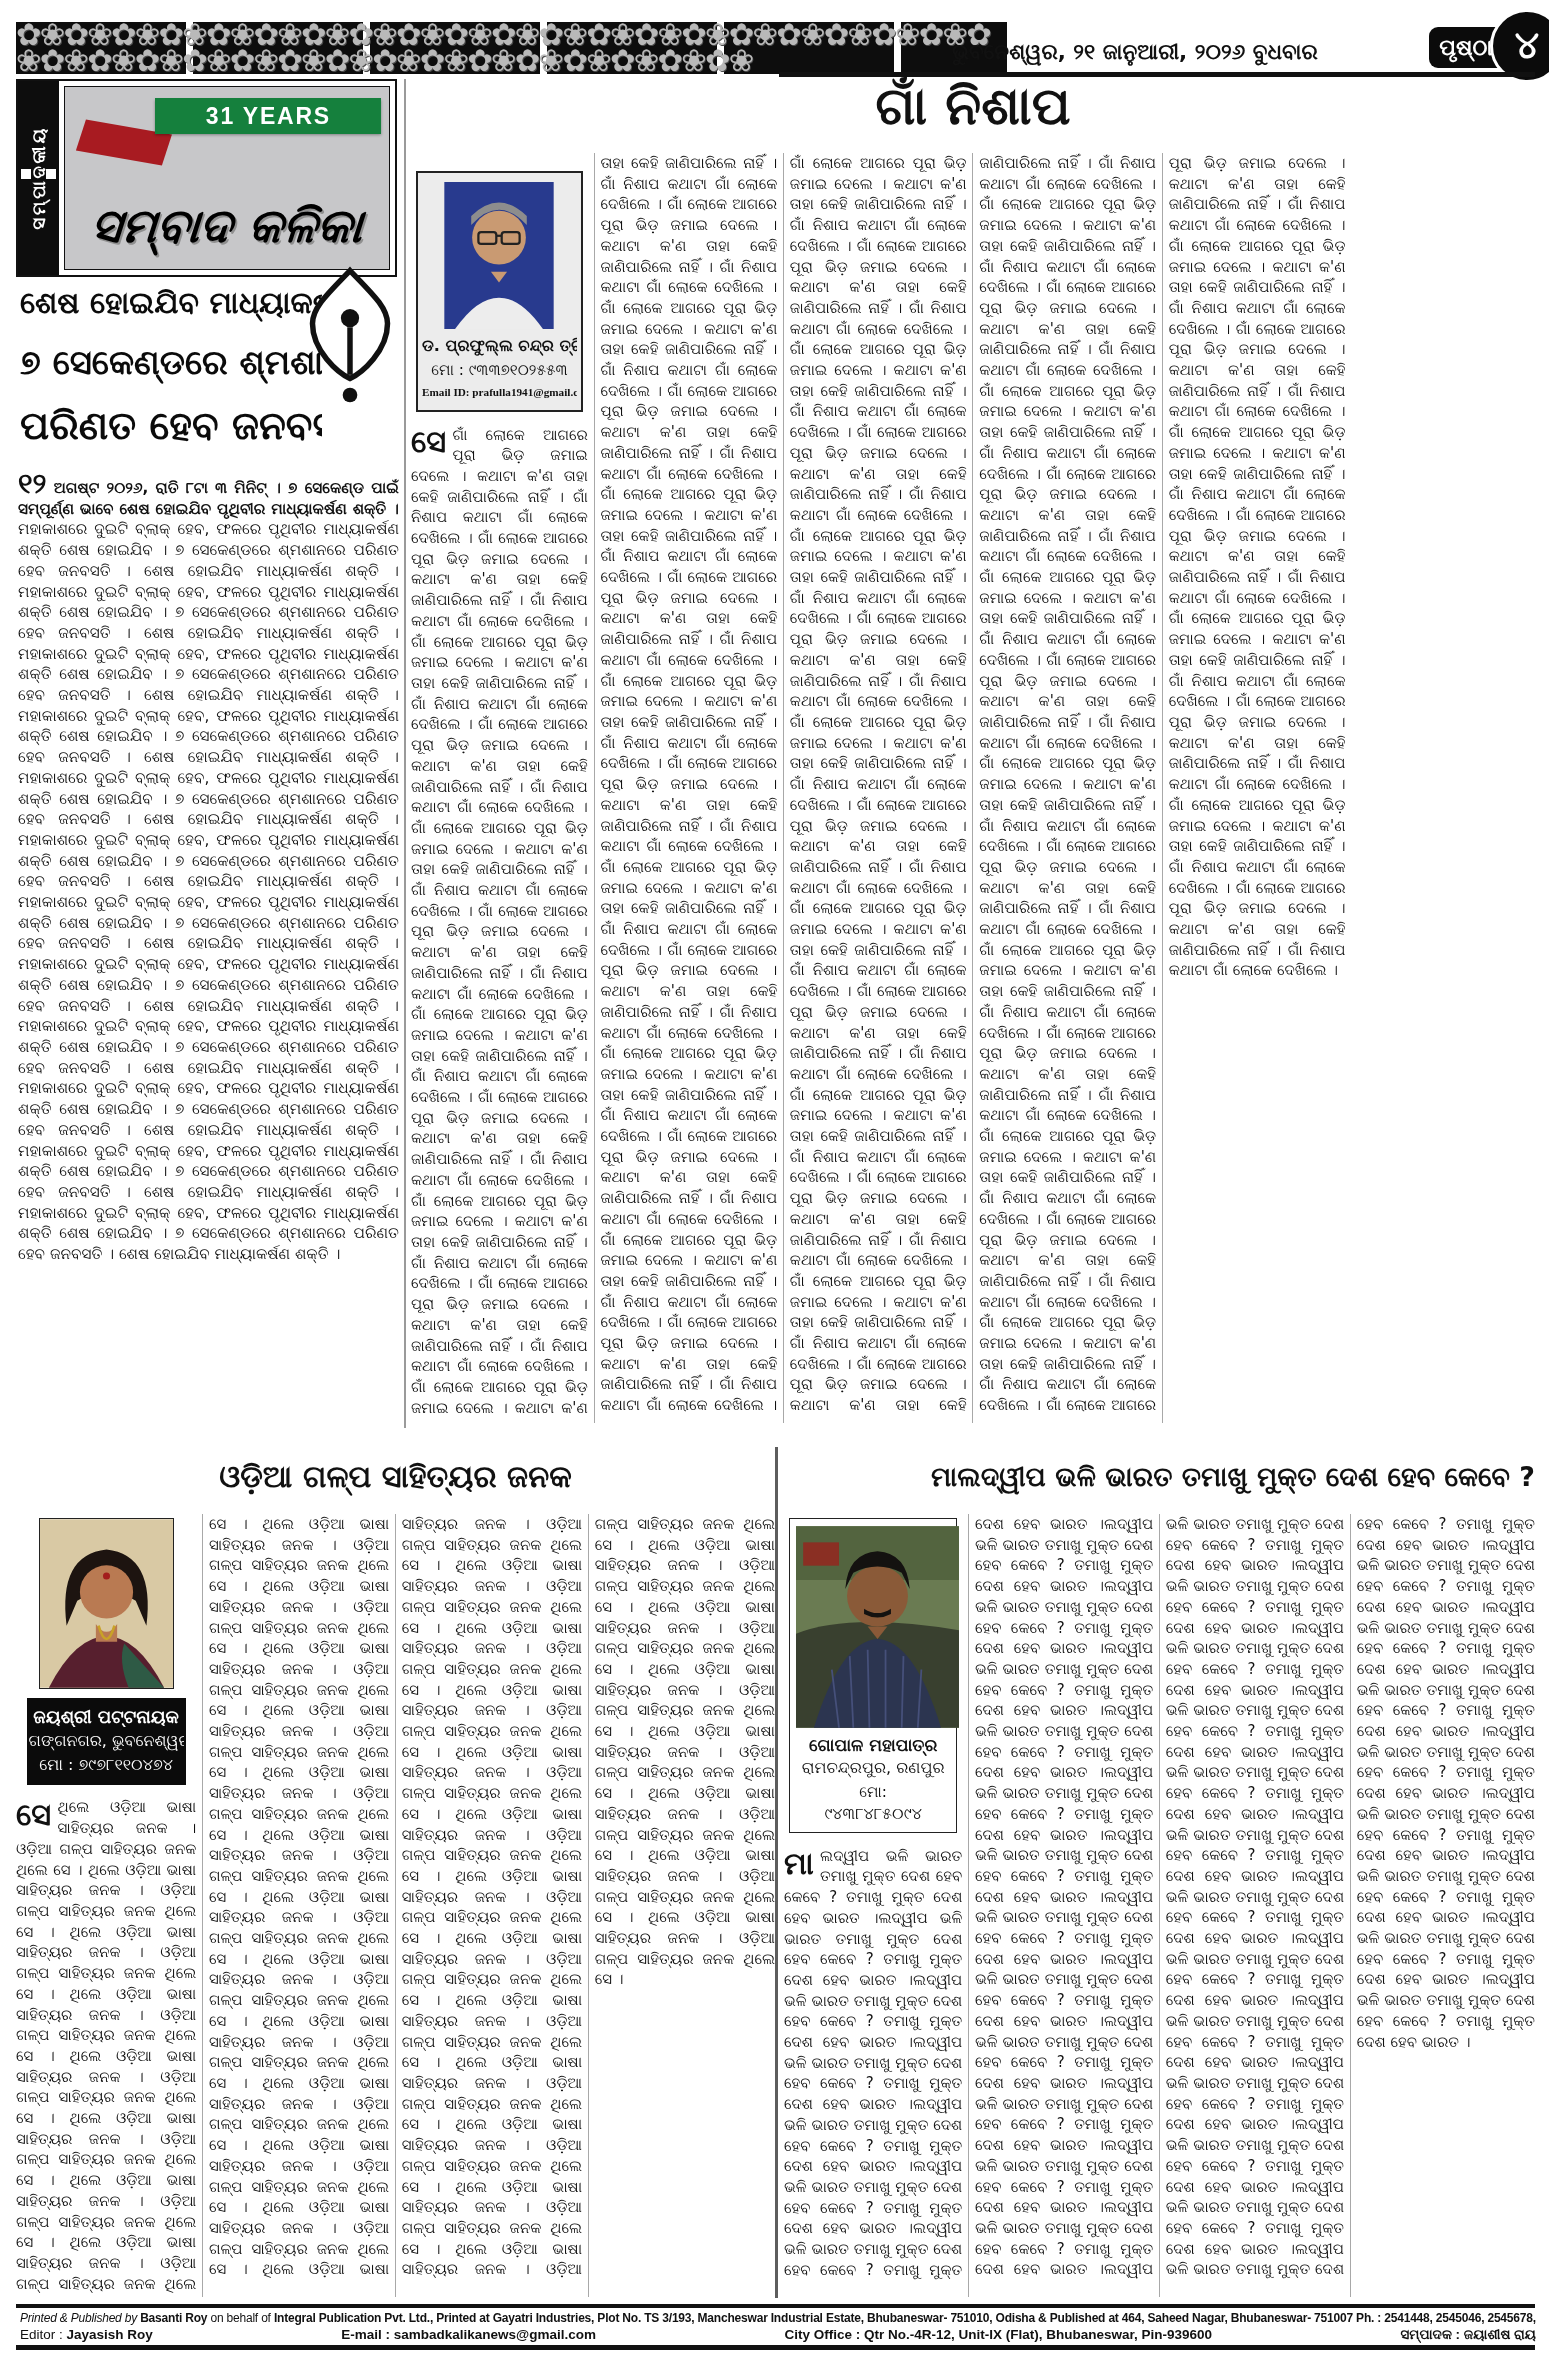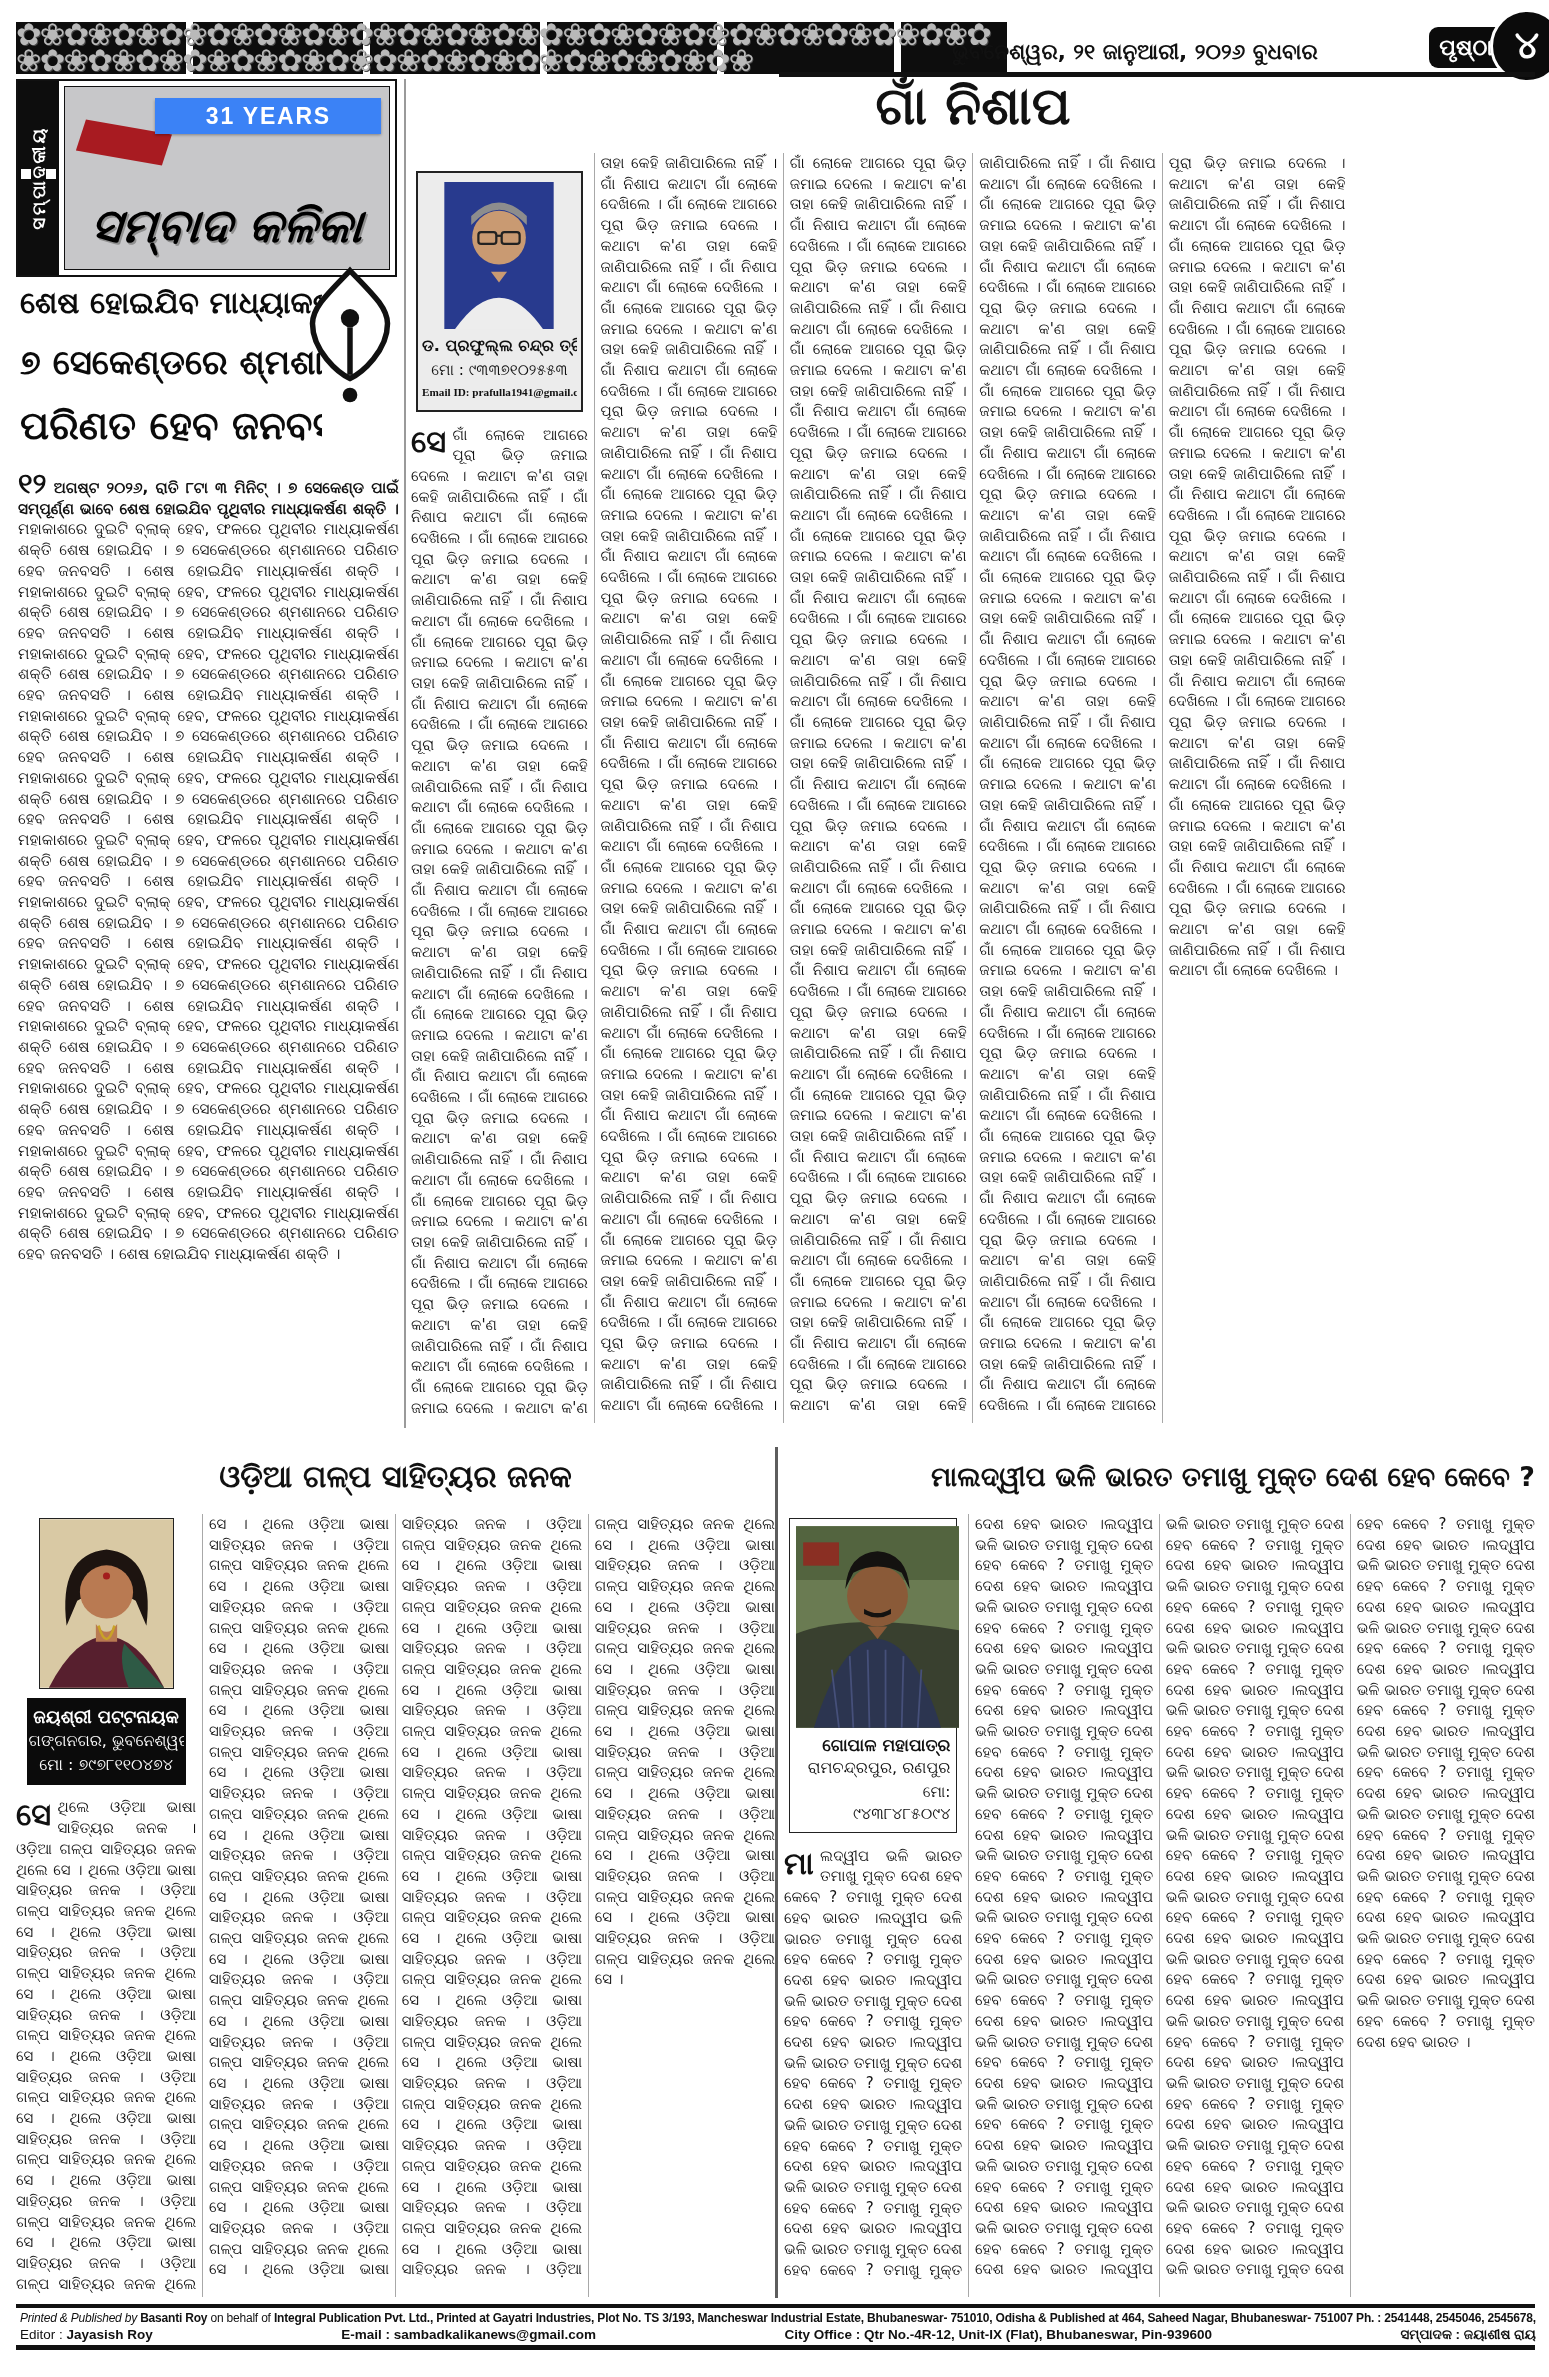--- a/index.html
+++ b/index.html
@@ -51,21 +51,21 @@
   .masthead-main {
     flex:1; margin:5.4px; background:#c7c7c9; border:1.8px solid #111;
     position:relative; overflow:hidden;
   }
   .ribbon-tail {
     position:absolute; left:16px; top:40px; width:86px; height:30.5px;
     background:#a81b21; transform:skew(-18deg,10deg);
   }
   .ribbon {
     position:absolute; top:10.8px; left:90px; right:7.2px; height:36px;
-    background:#3b82f6; color:#fff; font-weight:bold; font-size:23px;
+    background:#15803d; color:#fff; font-weight:bold; font-size:23px;
     text-align:center; line-height:36px; letter-spacing:1.8px;
     font-family:"Liberation Sans", sans-serif;
     box-shadow:0 1.8px 2.7px rgba(0,0,0,.35);
   }
   .masthead-title {
     position:absolute; bottom:14.4px; left:0; width:100%; text-align:center;
     font-size:47px; font-weight:bold; font-style:italic; transform:skewX(-4deg);
     color:#000; text-shadow:1.8px 1.8px 0 #8f8f8f; white-space:nowrap;
   }
 
@@ -126,21 +126,21 @@
   .sl-body { left:16px; width:759px; }
   .sr-body { left:784px; width:751px; }
   .sl-photobox { break-inside:avoid; margin:3.6px 10.8px 12.6px 10.8px; text-align:center; }
   .sl-photo { width:135px; height:171px; border:1.8px solid #222; display:block; margin:0 auto; }
   .byline-box { background:#0b0b0b; color:#fff; padding:9px 1.8px; margin-top:9px; text-align:center; }
   .byline-name { font-size:18px; font-weight:bold; white-space:nowrap; overflow:hidden; }
   .byline-place { font-size:16px; margin-top:3.6px; white-space:nowrap; overflow:hidden; }
   .byline-mobile { font-size:16px; margin-top:3.6px; white-space:nowrap; overflow:hidden; }
   .sr-photobox {
     break-inside:avoid; border:1.8px solid #222; margin:3.6px 5.4px 12.6px 5.4px;
-    padding:7.2px 5.4px; text-align:right; background:#fff;
+    padding:7.2px 5.4px; text-align:center; background:#fff;
   }
   .sr-photo { width:163px; height:202px; display:block; margin:0 auto; }
   .sr-byline-name { font-size:17px; font-weight:bold; margin-top:7.2px; white-space:nowrap; overflow:hidden; }
   .sr-byline-place { font-size:16px; margin-top:2.7px; white-space:nowrap; overflow:hidden; }
   .sr-byline-mlabel { font-size:15.3px; margin-top:2.7px; }
   .sr-byline-mobile { font-size:16px; margin-top:1.8px; white-space:nowrap; overflow:hidden; }
 
   
   .footer-rule-top { position:absolute; left:16px; top:2304px; width:1519px; height:3.6px; background:#111; }
   .footer-rule-bot { position:absolute; left:16px; top:2345px; width:1519px; height:4.5px; background:#111; }

